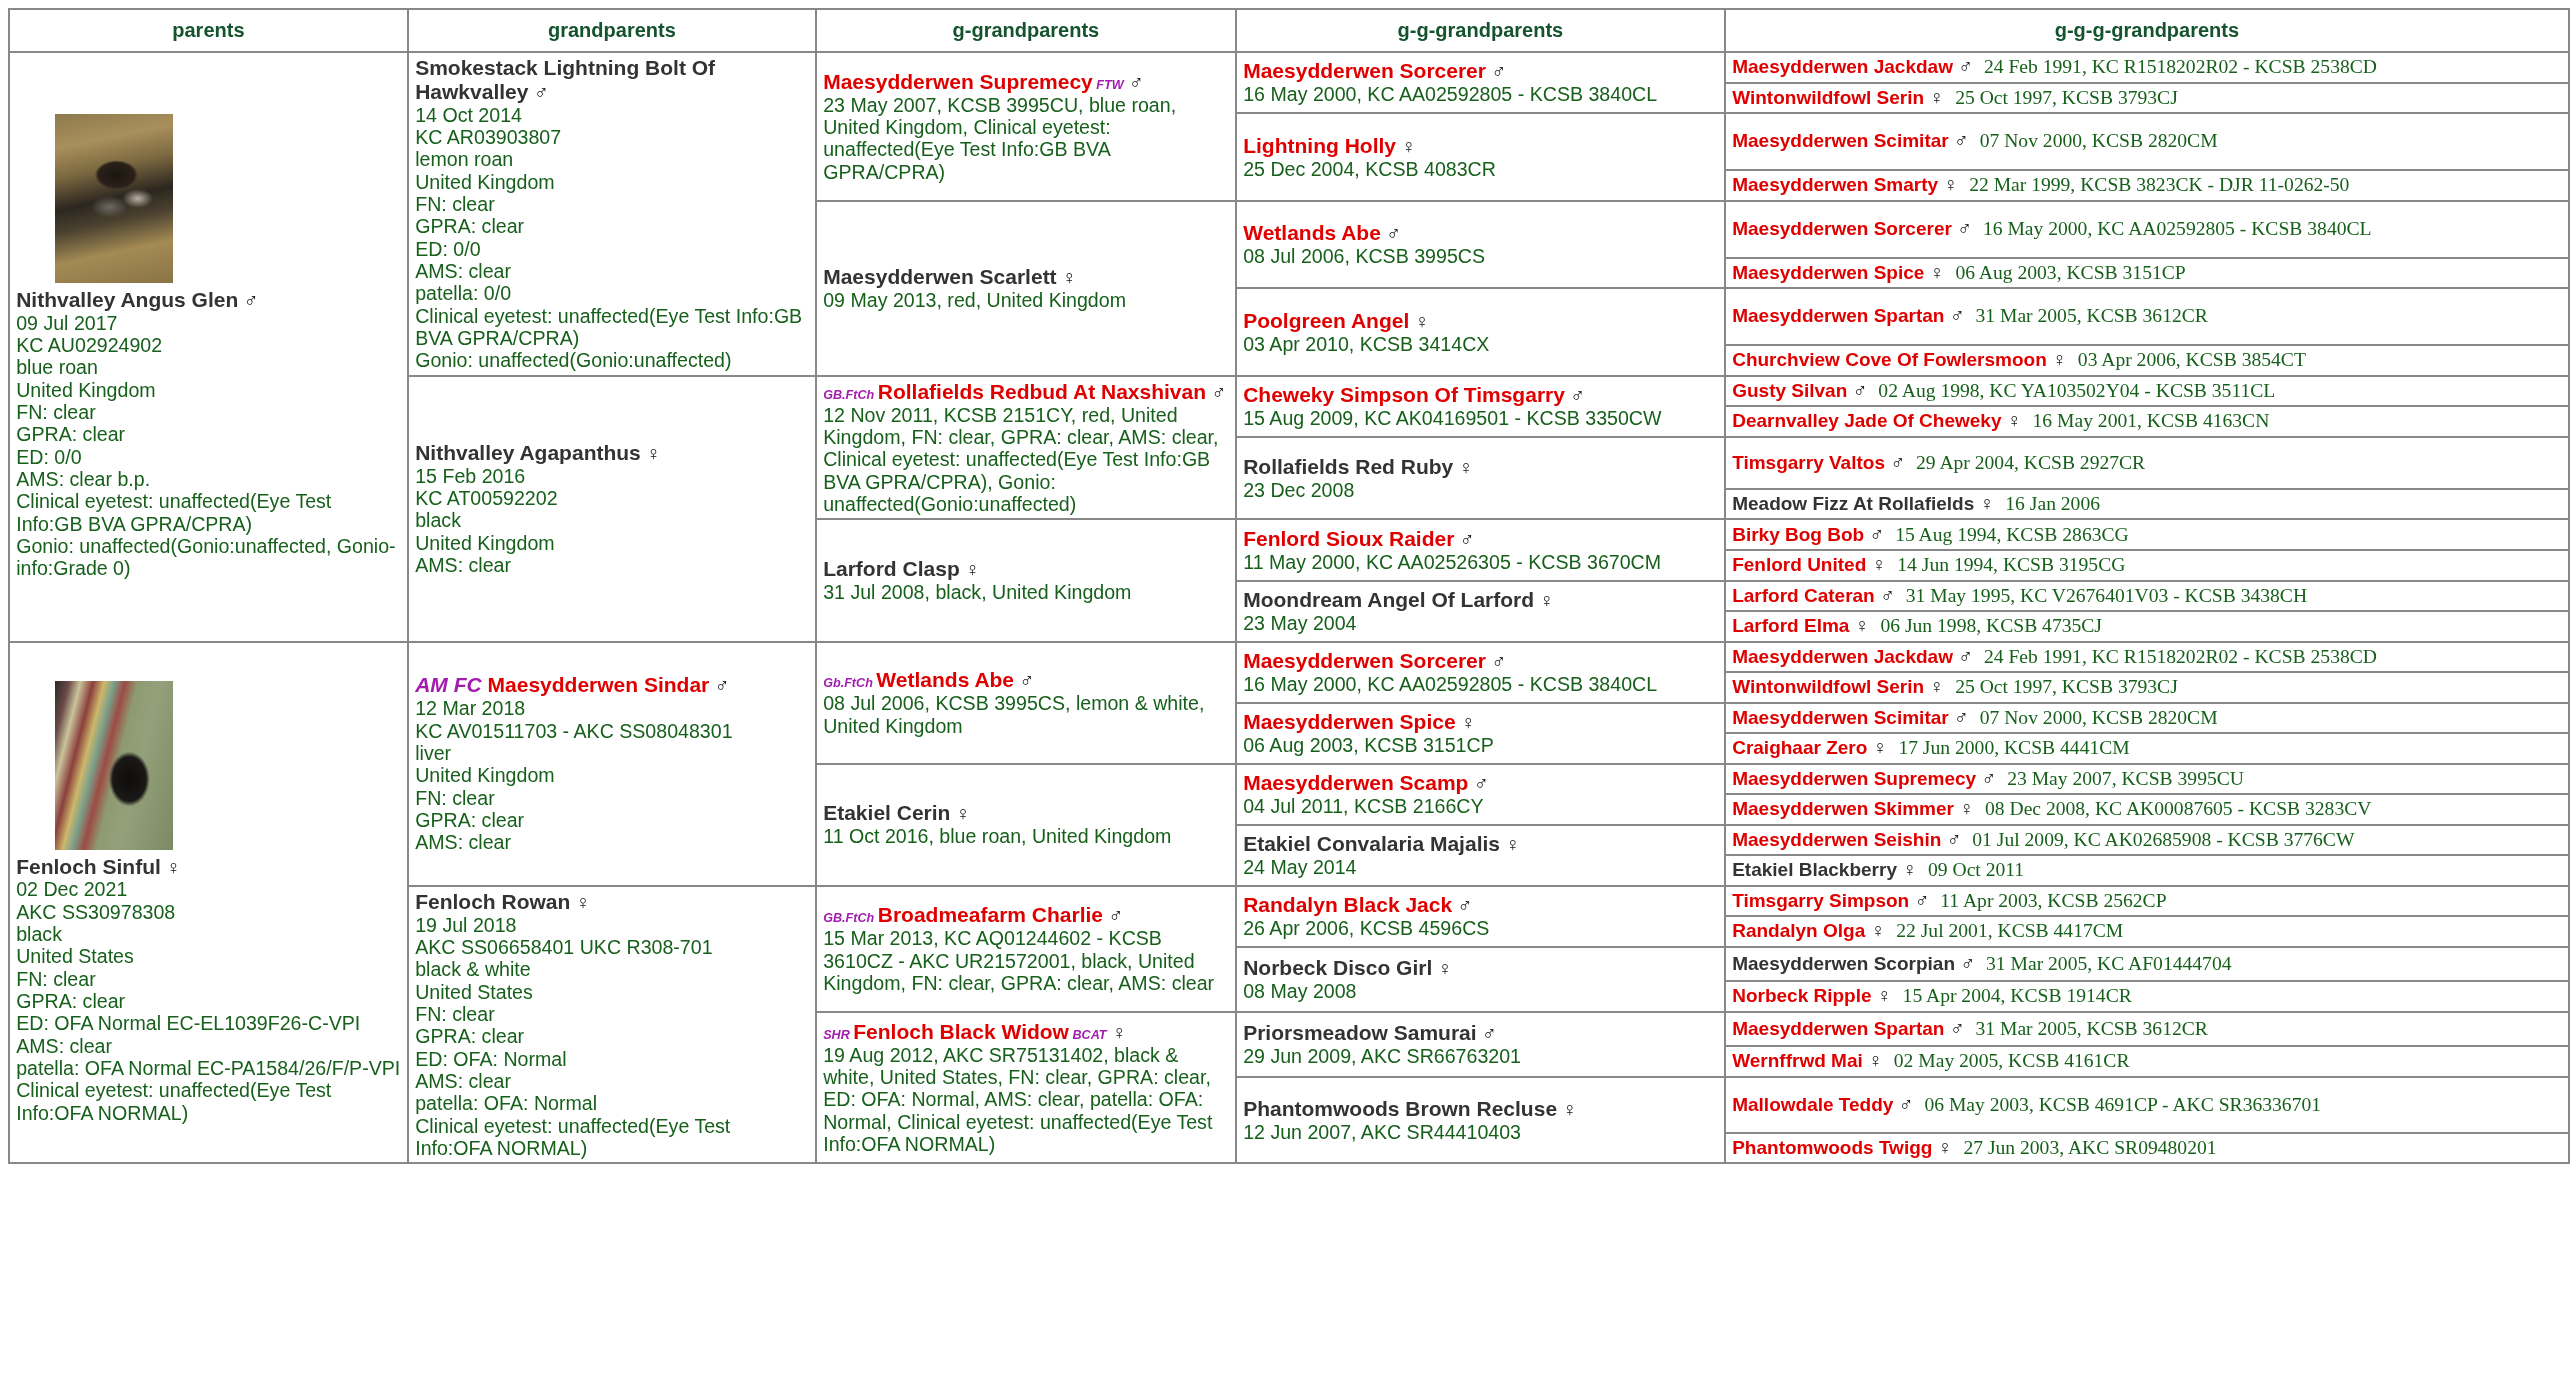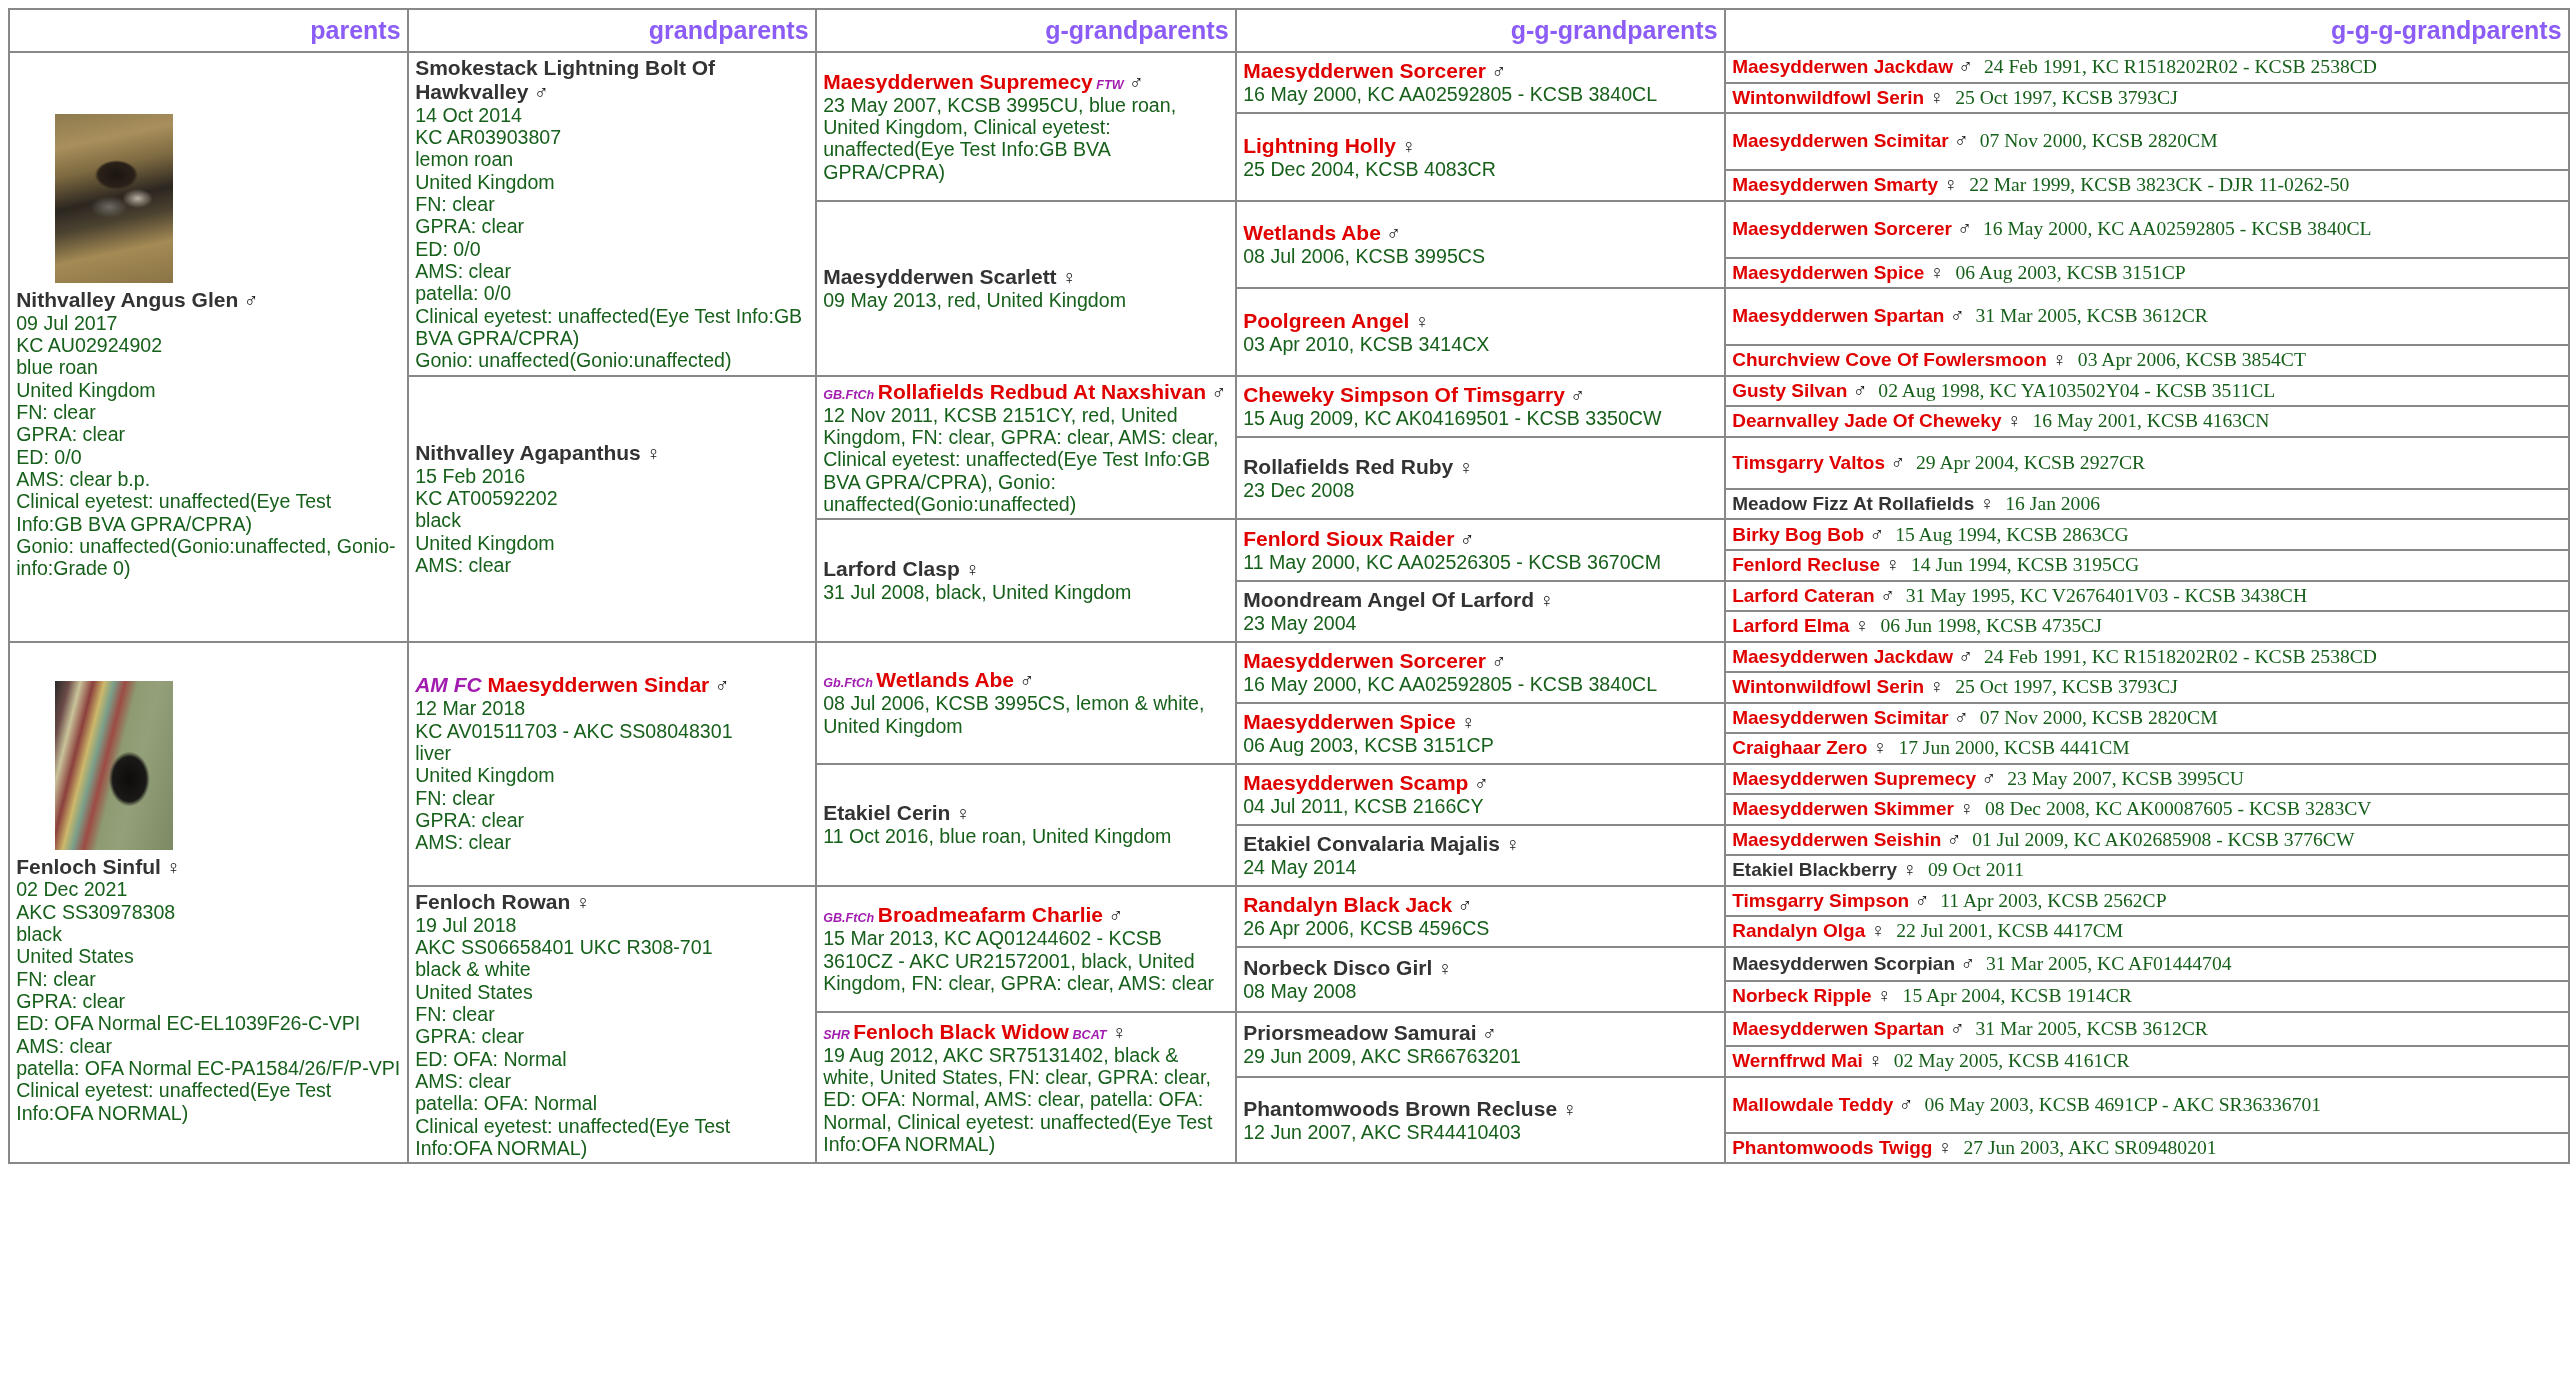--- a/index.html
+++ b/index.html
@@ -25,25 +25,25 @@
     border: 2.4px solid #888888;
   }
   table.pedigree td, table.pedigree th {
     border: 2.4px solid #888888;
     vertical-align: middle;
     padding: 3.1px 6.3px;
     background: #ffffff;
     overflow: hidden;
   }
   th.col-head {
-    text-align: right;
+    text-align: center;
     vertical-align: middle;
-    font-size: 25px;
+    font-size: 20px;
     font-weight: bold;
-    color: #8b5cf6;
+    color: #14532d;
     height: 35px;
     padding: 3.1px 7.9px;
   }
   
   col.c1 { width: 399px; }
   col.c2 { width: 408px; }
   col.c3 { width: 420px; }
   col.c4 { width: 489px; }
   col.c5 { width: 844px; }
 
@@ -283,21 +283,21 @@
               <div><span class="dogname red">Fenlord Sioux Raider</span><span class="sex"> ♂</span></div>
               <div class="details">11 May 2000, KC AA02526305 - KCSB 3670CM</div>
             </div>
           </td>
           <td class="ggggrand-cell">
             <div class="gggg-line"><span class="dogname red">Birky Bog Bob</span><span class="sex"> ♂</span>&nbsp; <span class="details inline">15 Aug 1994, KCSB 2863CG</span></div>
           </td>
         </tr>
         <tr>
           <td class="ggggrand-cell">
-            <div class="gggg-line"><span class="dogname red">Fenlord Recluse</span><span class="sex"> ♀</span>&nbsp; <span class="details inline">14 Jun 1994, KCSB 3195CG</span></div>
+            <div class="gggg-line"><span class="dogname red">Fenlord United</span><span class="sex"> ♀</span>&nbsp; <span class="details inline">14 Jun 1994, KCSB 3195CG</span></div>
           </td>
         </tr>
         <tr>
           <td class="gggrand-cell" rowspan="2">
             <div class="cellbox">
               <div><span class="dogname ">Moondream Angel Of Larford</span><span class="sex"> ♀</span></div>
               <div class="details">23 May 2004</div>
             </div>
           </td>
           <td class="ggggrand-cell">

